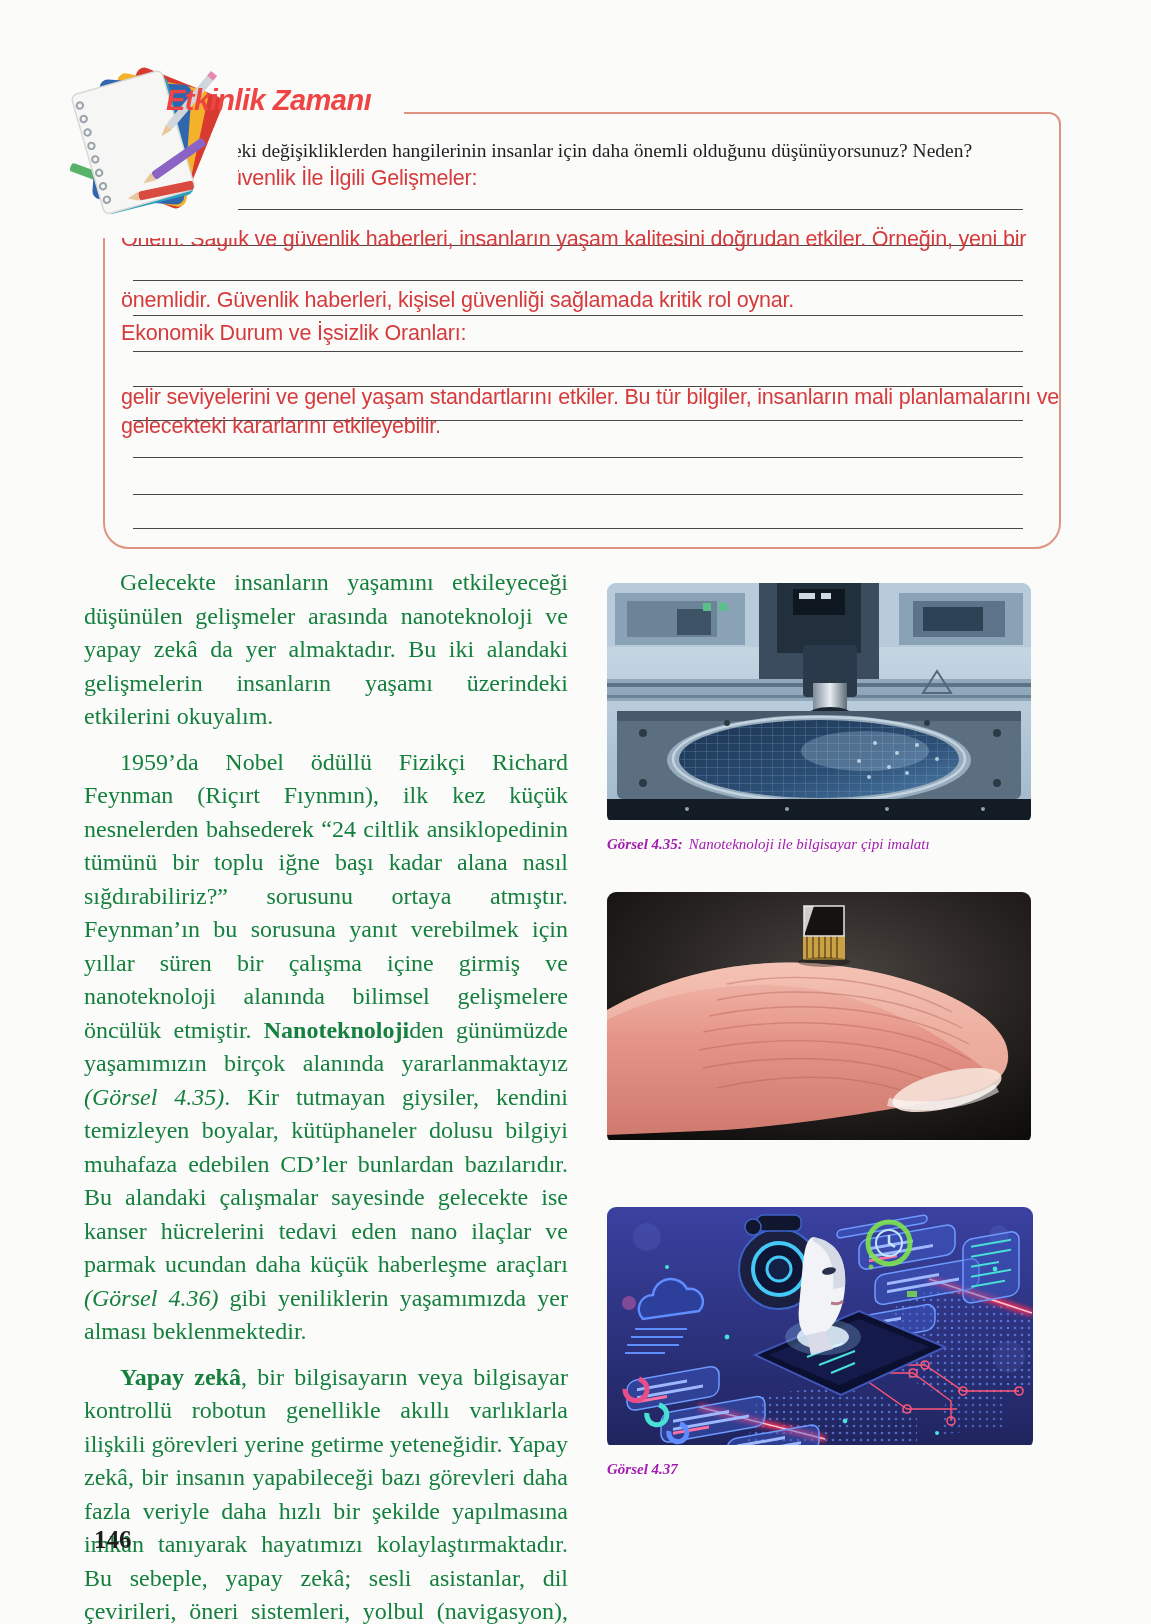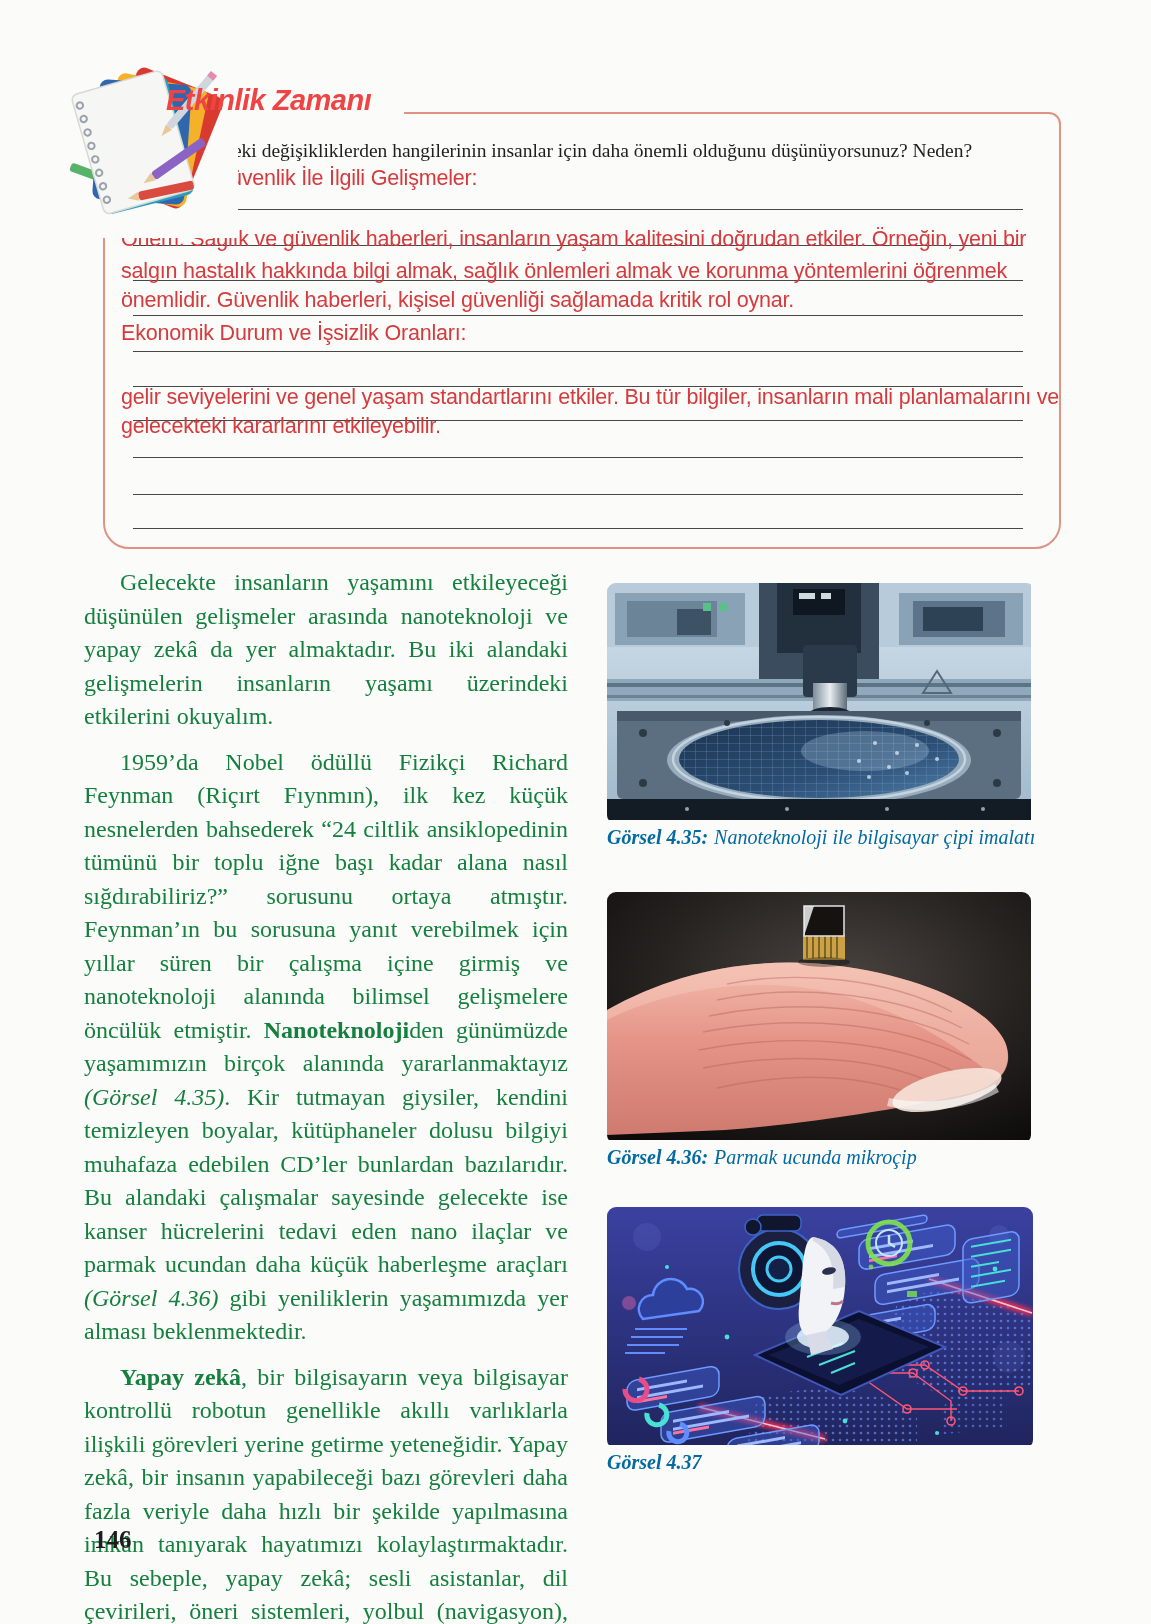--- a/index.html
+++ b/index.html
@@ -39,21 +39,21 @@
   
   .body-col{
     position:absolute;left:84px;top:566px;width:484px;
     font-size:24px;line-height:33.5px;text-align:justify;color:#15803d;
   }
   .body-col p{margin:0 0 12px 0;text-indent:36px;}
   
   .figure{position:absolute;left:607px;}
   .fig-img{display:block;border-radius:9px;overflow:hidden;}
   .fig-cap{
-    margin-top:2px;font-size:20px;font-style:italic;color:#0369a1;line-height:23px;
+    margin-top:9px;font-size:15px;font-style:italic;color:#a21caf;line-height:23px;
   }
   .fig-cap b{font-weight:bold;}
   .fig-cap .cap-text{margin-left:6px;}
   
   .page-num{
     position:absolute;left:94px;top:1526px;
     font-size:25px;font-weight:bold;color:#1d1d1d;
   }
 </style>
 </head>
@@ -70,21 +70,20 @@
     <div class="wline" style="top:201px"></div>
     <div class="wline" style="top:237px"></div>
     <div class="wline" style="top:272px"></div>
     <div class="wline" style="top:306px"></div>
     <div class="wline" style="top:343px"></div>
     <div class="wline" style="top:380px"></div>
     <div class="wline" style="top:414px"></div>
 
     <div class="hand" style="top:52px">Sağlık ve Güvenlik İle İlgili Gelişmeler:</div>
     <div class="hand" style="top:113px">Önem: Sağlık ve güvenlik haberleri, insanların yaşam kalitesini doğrudan etkiler. Örneğin, yeni bir</div>
-    <div class="hand" style="top:145px">salgın hastalık hakkında bilgi almak, sağlık önlemleri almak ve korunma yöntemlerini öğrenmek</div>
     <div class="hand" style="top:174px">önemlidir. Güvenlik haberleri, kişisel güvenliği sağlamada kritik rol oynar.</div>
 
     <div class="hand" style="top:207px">Ekonomik Durum ve İşsizlik Oranları:</div>
     <div class="hand" style="top:271px">gelir seviyelerini ve genel yaşam standartlarını etkiler. Bu tür bilgiler, insanların mali planlamalarını ve</div>
     <div class="hand" style="top:300px">gelecekteki kararlarını etkileyebilir.</div>
   </div>
 
   <div class="patch patch-title"></div>
   <div class="patch patch-icon"></div>
 
@@ -258,23 +257,20 @@
               <path d="M218,44 V66"></path>
               <path d="M224,44 V66"></path>
               <path d="M230,44 V66"></path>
             </g>
           <rect x="197" y="14" width="40" height="30" fill="#16120f" stroke="#d9d9d9" stroke-width="1.6"></rect>
           <polygon points="197,14 207,14 197,44" fill="#efefef" opacity=".85"></polygon>
         </g>
         <ellipse cx="217" cy="70" rx="26" ry="5" fill="#000" opacity=".35"></ellipse>
       </svg>
     </div>
-    <div class="fig-cap">
-      <b>Görsel 4.36:</b><span class="cap-text">Parmak ucunda mikroçip</span>
-    </div>
   </div>
 
   <div class="figure" style="top:1207px">
     <div class="fig-img">
       <svg width="426" height="238" viewBox="0 0 426 238">
         <defs>
           <linearGradient id="gBlue" x1="0" y1="0" x2="0" y2="1">
             <stop offset="0" stop-color="#3a41a0"></stop>
               <stop offset="1" stop-color="#20255f"></stop>
           </linearGradient>

